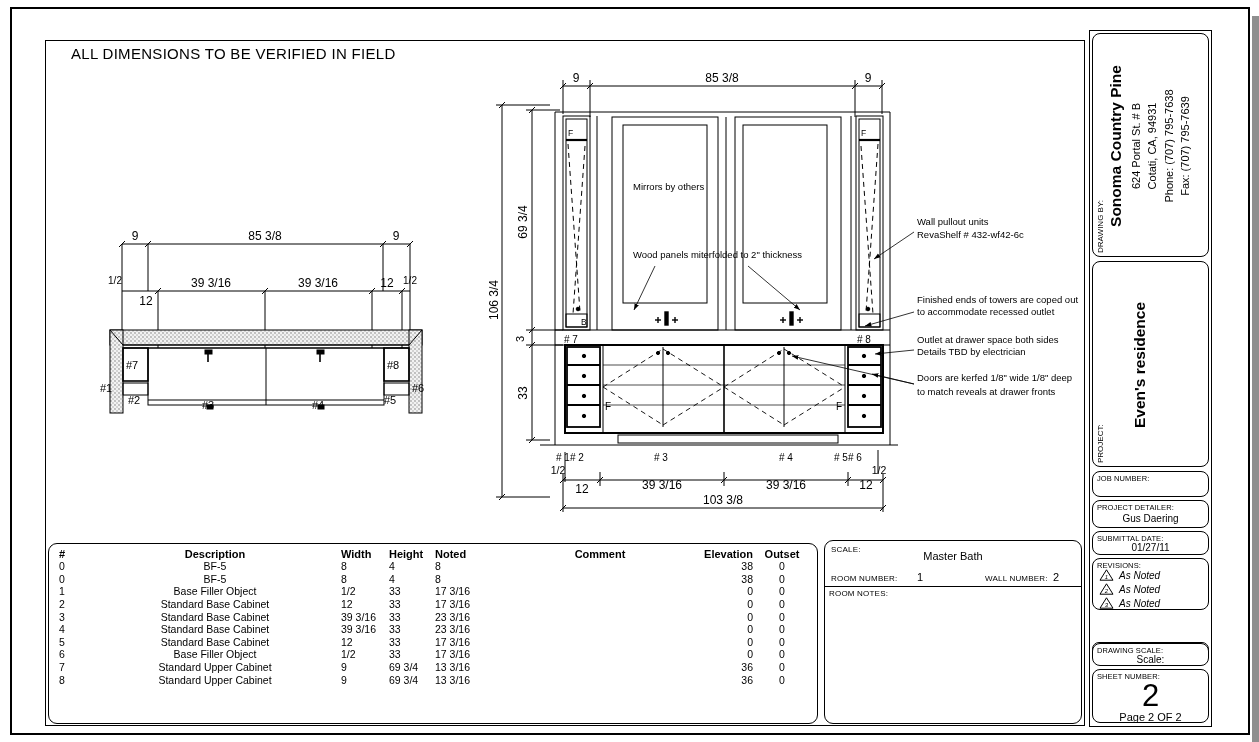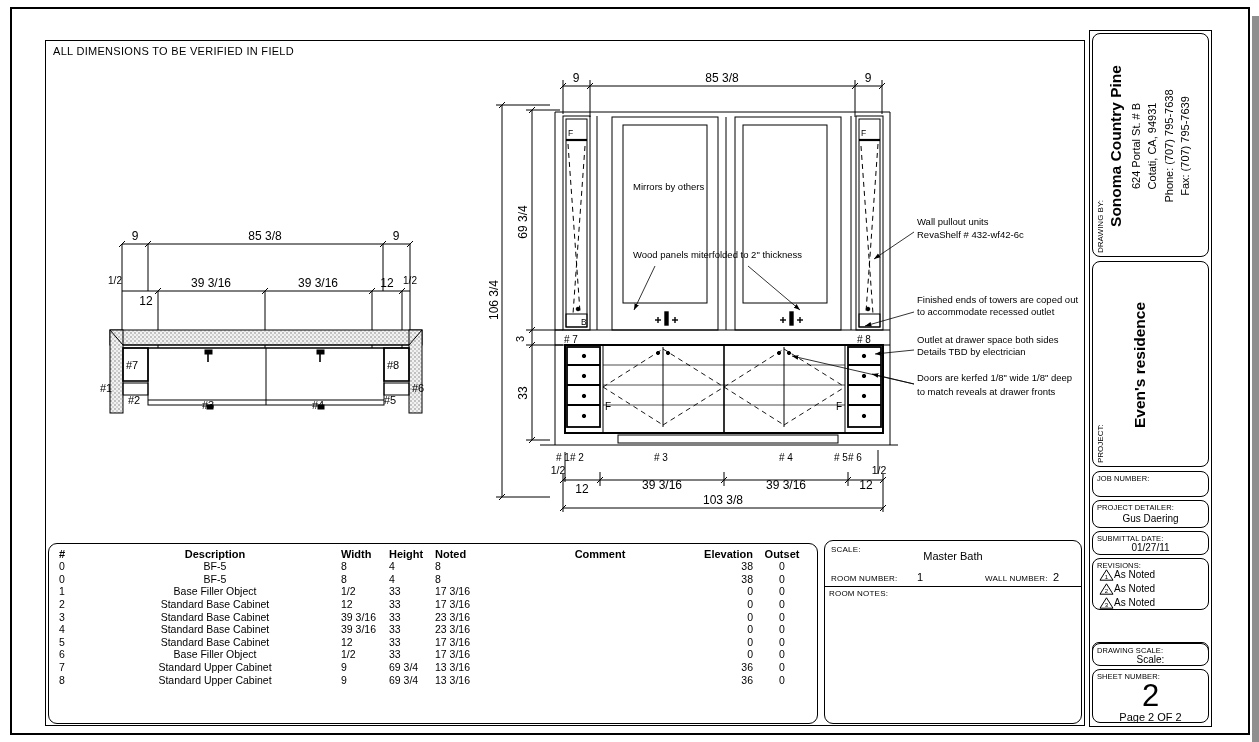--- a/index.html
+++ b/index.html
@@ -4,21 +4,21 @@
 <style>
   html,body { margin:0; padding:0; background:#ffffff; }
   body { font-family:"Liberation Sans", sans-serif; color:#000; }
   #canvas { position:relative; width:1259px; height:742px; background:#fff; overflow:hidden; }
   .abs { position:absolute; }
   
   #sheet { left:10px; top:7px; width:1240px; height:728px; border:2px solid #000; background:#fff; box-sizing:border-box; }
   #shadow-right { left:1252px; top:16px; width:7px; height:726px; background:#8f8f8f; }
   
   #frame { left:45px; top:40px; width:1040px; height:686px; border:1.5px solid #000; box-sizing:border-box; }
-  #warning { left:53px; top:45px; font-size:11px; letter-spacing:0.3px; }
+  #warning { left:71px; top:45px; font-size:15px; letter-spacing:0.3px; }
   #notes { left:135px; top:131px; font-size:12.5px; line-height:20px; }
   
   #parts-box { left:48px; top:543px; width:770px; height:181px; border:1.2px solid #000; border-radius:9px; box-sizing:border-box; }
   #parts-box table { border-collapse:collapse; table-layout:fixed; width:762px; margin-top:3px; }
   #parts-box th { font-size:11px; font-weight:bold; padding:0; height:13px; }
   #parts-box td { font-size:10.5px; padding:0; height:12.6px; overflow:hidden; white-space:nowrap; }
   #parts-box col.c0{width:40px;} #parts-box col.c1{width:252px;} #parts-box col.c2{width:48px;}
   #parts-box col.c3{width:46px;} #parts-box col.c4{width:76px;} #parts-box col.c5{width:178px;}
   #parts-box col.c6{width:64px;} #parts-box col.c7{width:58px;}
   #parts-box th:nth-child(1), #parts-box td:nth-child(1){text-align:left; padding-left:10px;}
@@ -36,21 +36,21 @@
   
   #tblock-outer { left:1089px; top:30px; width:123px; height:697px; border:1.2px solid #000; box-sizing:border-box; }
   .tb-box { position:absolute; left:1092px; width:117px; border:1.4px solid #000; border-radius:8px; box-sizing:border-box; background:#fff; }
   .vwrap { position:absolute; transform:rotate(-90deg); }
   .vwrap .small-label { font-size:8px; text-align:left; }
   .company { font-size:15.5px; font-weight:bold; text-align:center; margin-top:2px; }
   .addr { font-size:11px; text-align:center; margin-top:4.5px; }
   .project-name { font-size:15.5px; font-weight:bold; text-align:center; margin-top:26px; }
   .tb-label { position:absolute; left:4px; top:2px; font-size:7.5px; letter-spacing:0.1px; }
   .tb-value { position:absolute; left:0; right:0; top:12px; text-align:center; font-size:10px; }
-  .rev-row { position:absolute; left:6px; display:flex; align-items:flex-start; font-size:10px; }
+  .rev-row { position:absolute; left:6px; display:flex; align-items:flex-end; gap:5px; font-size:10px;font-style:italic; }
   #sheet-num { position:absolute; left:0; right:0; top:8px; text-align:center; font-size:31px; }
   #sheet-page { position:absolute; left:0; right:0; top:41px; text-align:center; font-size:11px; }
   svg { overflow:visible; }
   svg text { font-family:"Liberation Sans", sans-serif; fill:#000; }
 </style>
 </head>
 <body>
 
 <div id="canvas">
   <div id="sheet" class="abs"></div>

